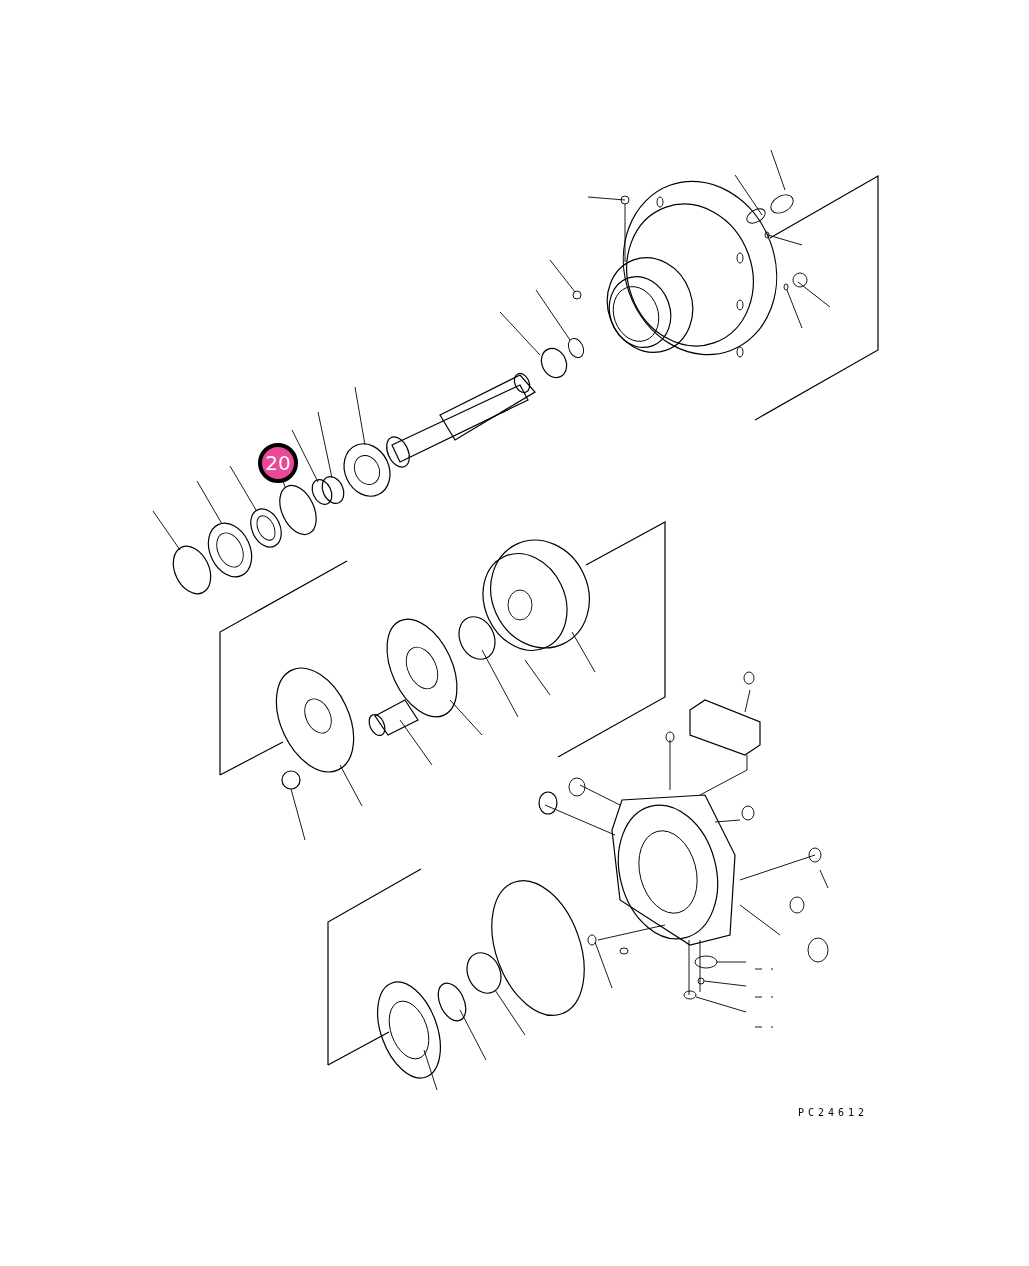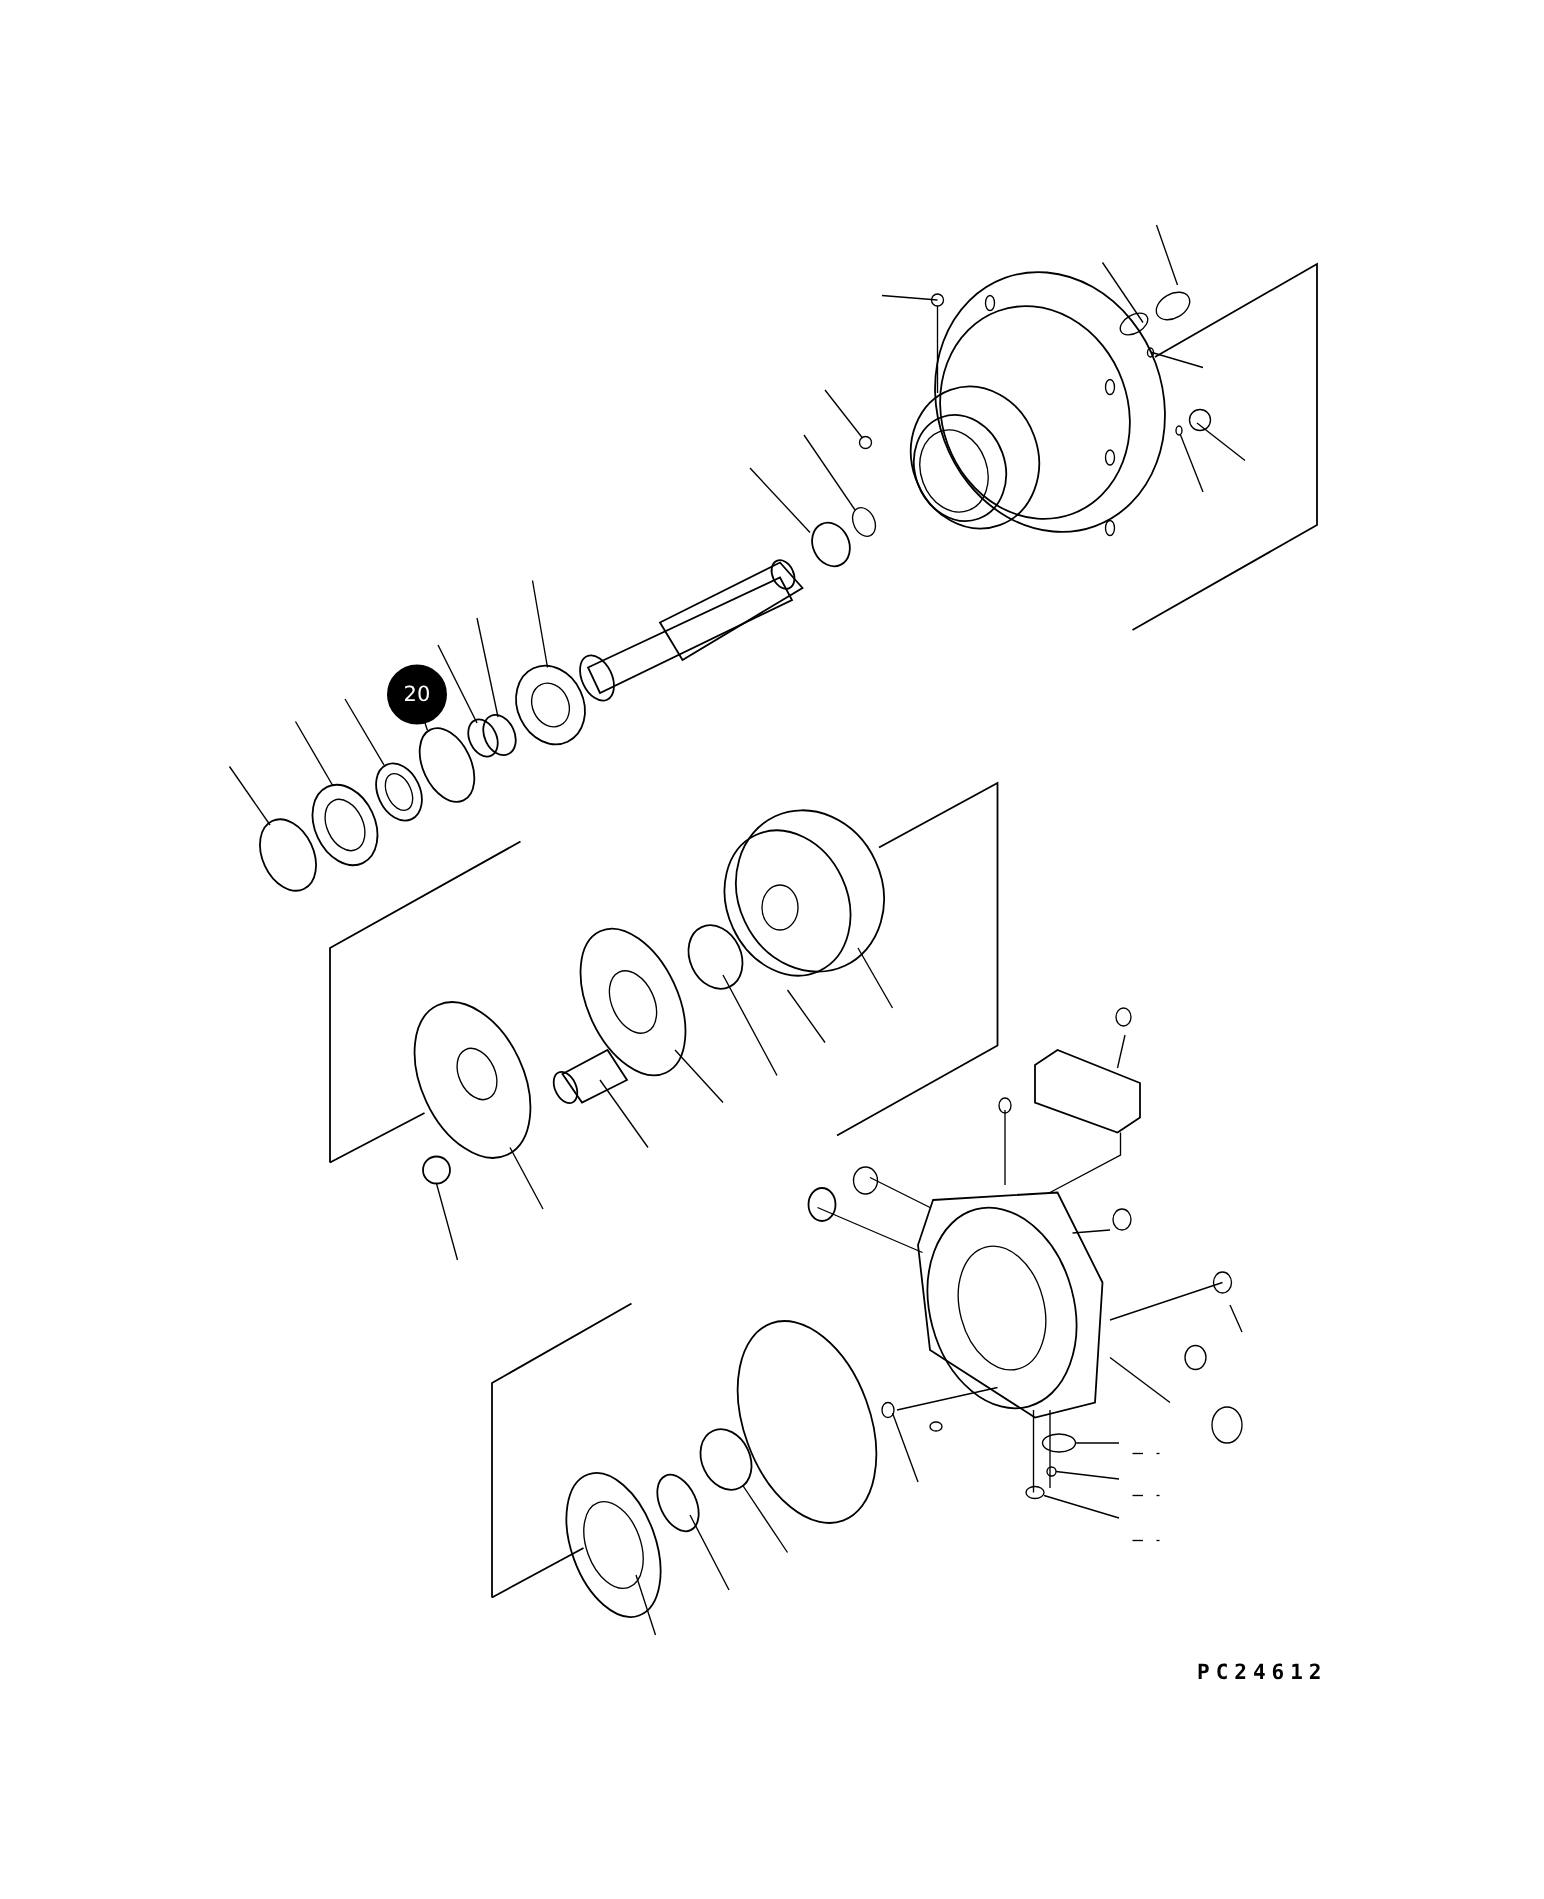--- a/index.html
+++ b/index.html
@@ -2,25 +2,25 @@
 <html><head>
 <meta charset="utf-8">
 <style>
   html, body { margin: 0; padding: 0; background: #ffffff; }
   body { width: 1029px; height: 1266px; position: relative; overflow: hidden;
          font-family: "DejaVu Sans Mono", monospace; }
   #diagram { position: absolute; left: 0; top: 0; width: 1029px; height: 1266px; }
   .ln { fill: none; stroke: #000; stroke-width: 1.2; }
   .thin { fill: none; stroke: #000; stroke-width: 0.9; }
   .callout { position: absolute; width: 40px; height: 40px; border-radius: 50%;
-             background: #000000; border: 4px solid #000; box-sizing: border-box;
-             color: #ffffff; font-family: "DejaVu Sans", sans-serif; font-size: 14px;
+             background: #ec4899; border: 4px solid #000; box-sizing: border-box;
+             color: #ffffff; font-family: "DejaVu Sans", sans-serif; font-size: 20px;
              display: flex; align-items: center; justify-content: center; cursor: pointer; }
-  .code { position: absolute; font-family: "DejaVu Sans Mono", monospace; font-size: 14px;
-          letter-spacing: 4px; color: #000; font-weight: bold; }
+  .code { position: absolute; font-family: "DejaVu Sans Mono", monospace; font-size: 10px;
+          letter-spacing: 4px; color: #000; }
 </style>
 </head>
 <body>
 
 <svg id="diagram" viewBox="0 0 1029 1266" xmlns="http://www.w3.org/2000/svg">
 
   <g>
     <polyline class="ln" points="755,420 878,350 878,176 770,238"></polyline>
     <ellipse class="ln" cx="700" cy="268" rx="75" ry="88" transform="rotate(-20 700 268)"></ellipse>
     <ellipse class="ln" cx="690" cy="275" rx="62" ry="72" transform="rotate(-20 690 275)"></ellipse>

